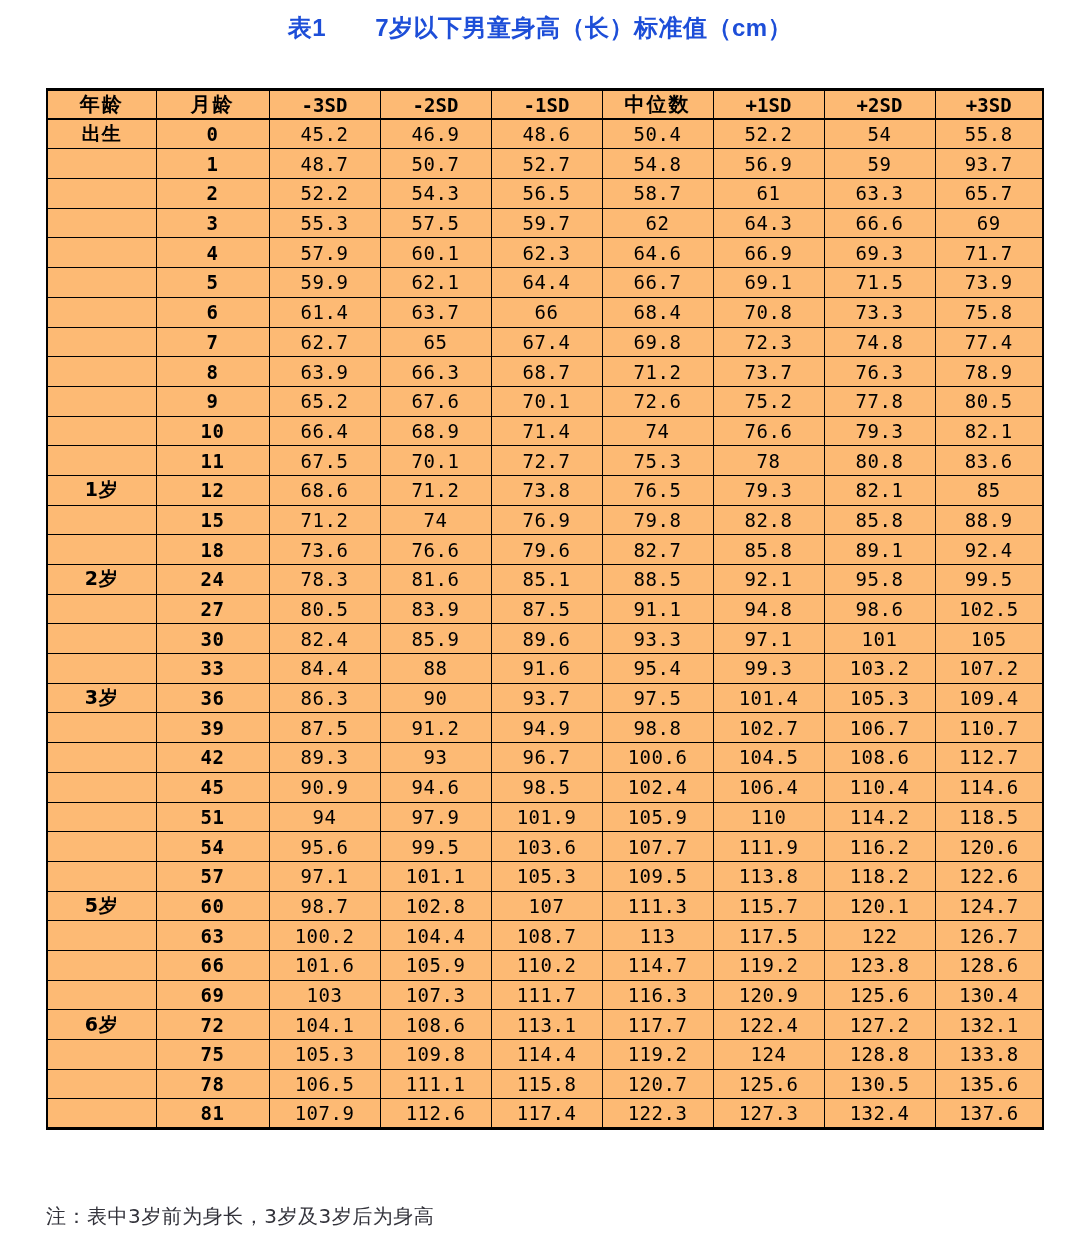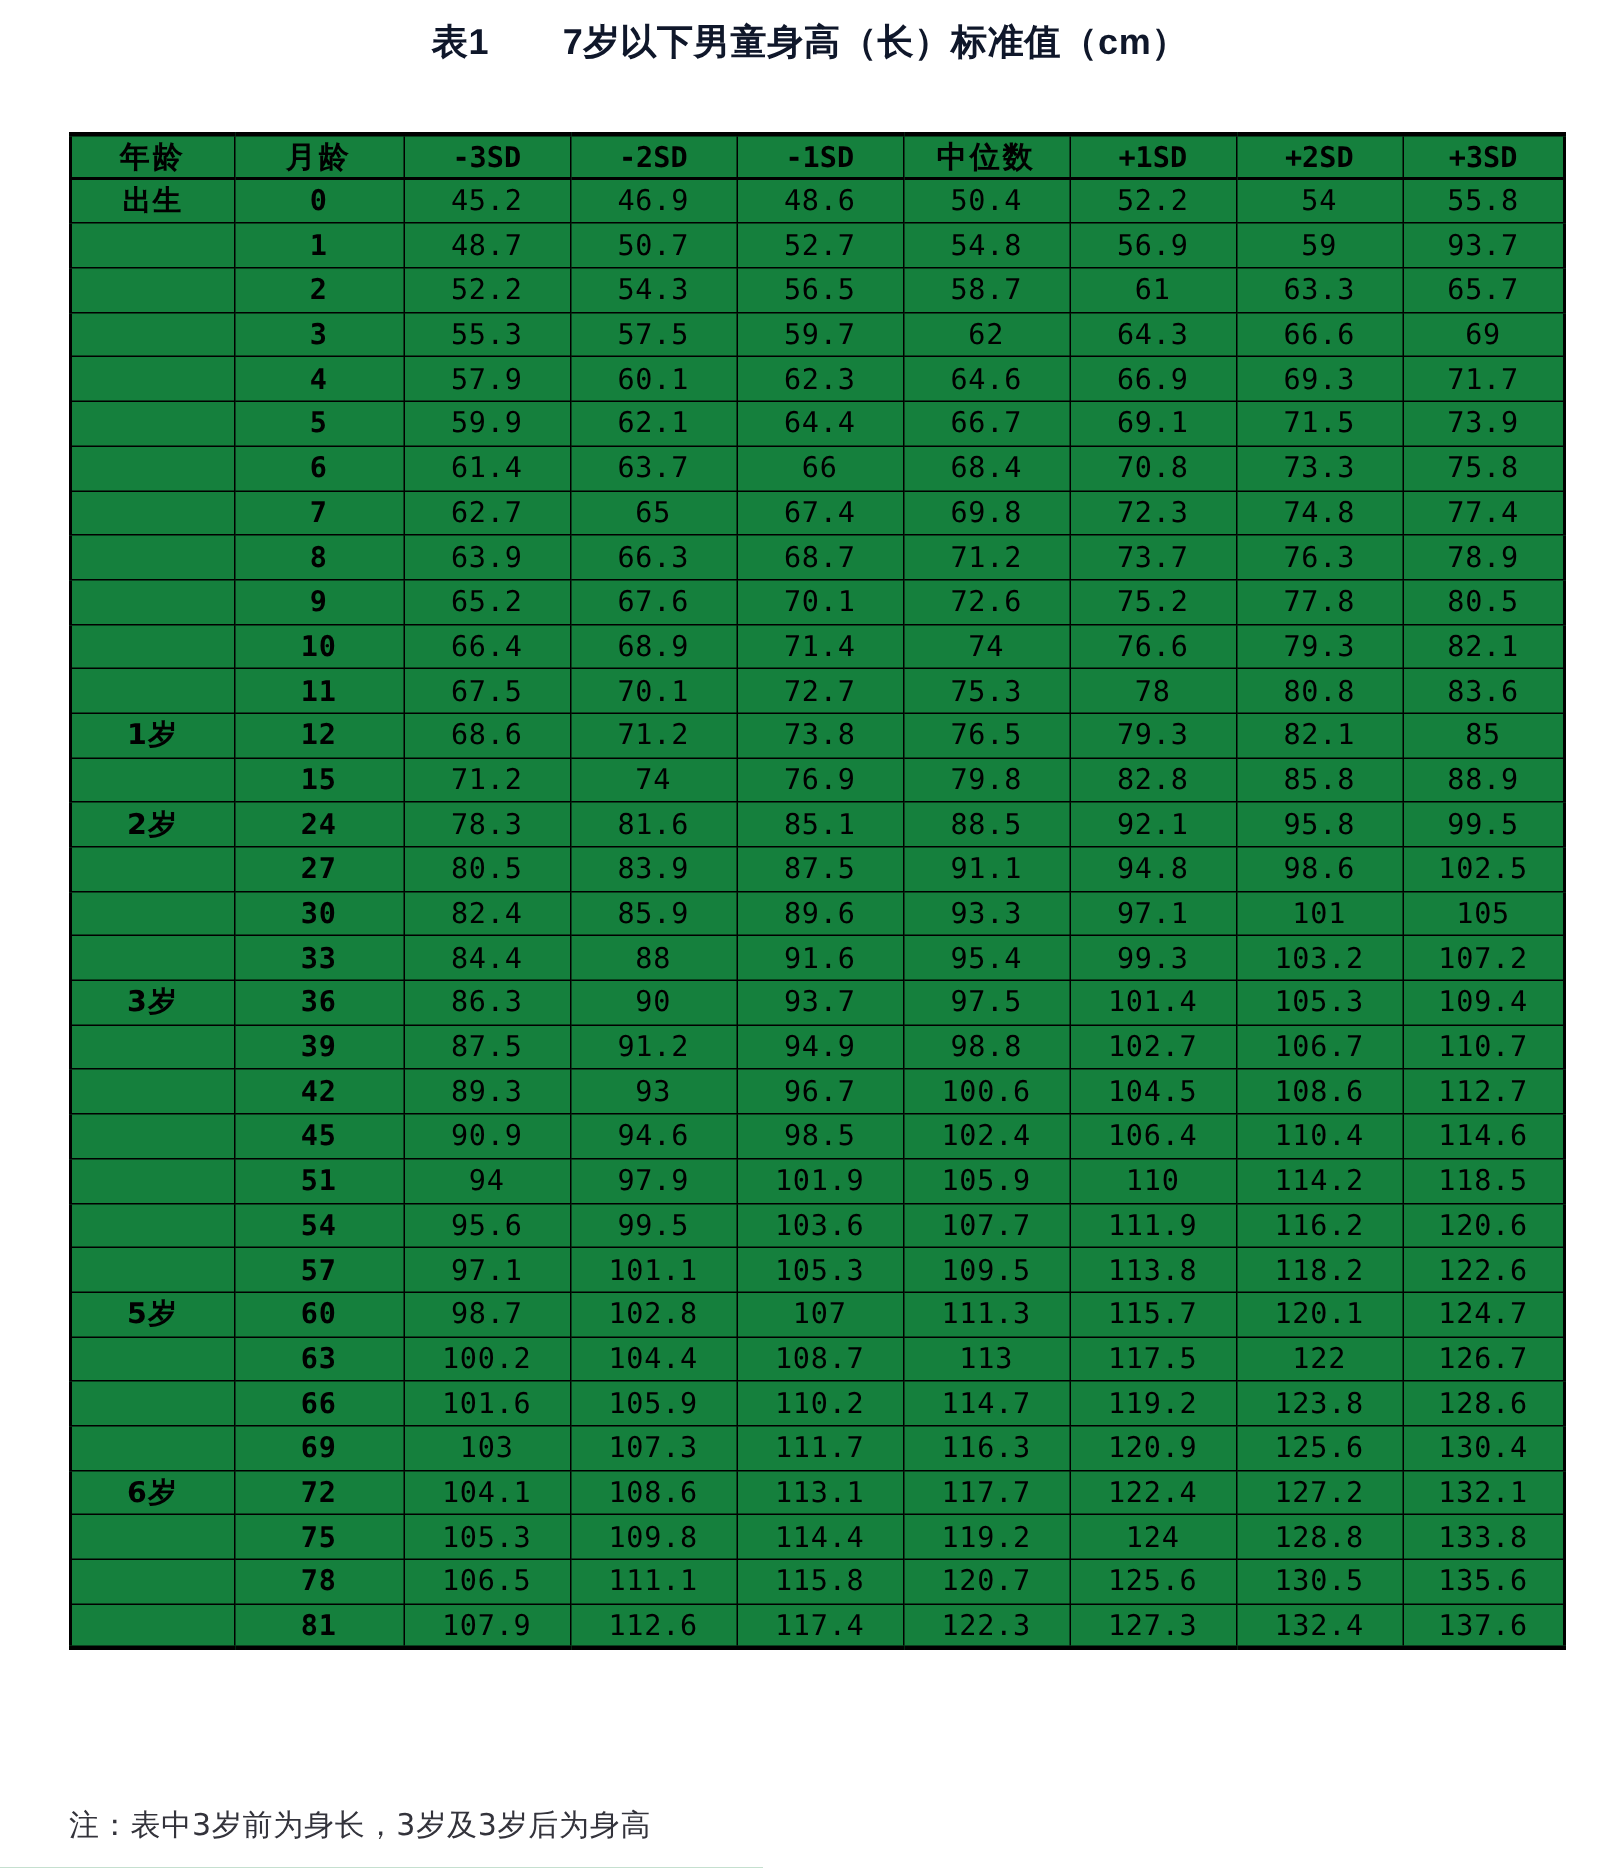--- a/index.html
+++ b/index.html
@@ -26,37 +26,37 @@
   
   .doc-title {
     position: absolute;
     top: 12px;
     left: 0;
     width: 1080px;
     text-align: center;
     font-size: 24px;
     font-weight: bold;
     letter-spacing: 0.5px;
-    color: #0f172a;
+    color: #1d4ed8;
     white-space: pre;
   }
 
   
   .table-wrap {
     position: absolute;
     left: 46px;
     top: 88px;
     width: 998px;
   }
 
   table.growth {
     border-collapse: collapse;
     table-layout: fixed;
     width: 998px;
-    background: #15803d;
+    background: #fdba74;
   }
 
   table.growth col.c-age   { width: 109px; }
   table.growth col.c-mon   { width: 113px; }
   table.growth col.c-sd    { width: 111px; }
   table.growth col.c-sdlast{ width: 108px; }
 
   table.growth th,
   table.growth td {
     border: 1px solid #000000;
@@ -309,20 +309,31 @@
             <td class="mon">15</td>
             <td class="num">71.2</td>
             <td class="num">74</td>
             <td class="num">76.9</td>
             <td class="num">79.8</td>
             <td class="num">82.8</td>
             <td class="num">85.8</td>
             <td class="num">88.9</td>
           </tr>
           <tr>
+            <td class="age"></td>
+            <td class="mon">18</td>
+            <td class="num">73.6</td>
+            <td class="num">76.6</td>
+            <td class="num">79.6</td>
+            <td class="num">82.7</td>
+            <td class="num">85.8</td>
+            <td class="num">89.1</td>
+            <td class="num">92.4</td>
+          </tr>
+          <tr>
             <td class="age">2岁</td>
             <td class="mon">24</td>
             <td class="num">78.3</td>
             <td class="num">81.6</td>
             <td class="num">85.1</td>
             <td class="num">88.5</td>
             <td class="num">92.1</td>
             <td class="num">95.8</td>
             <td class="num">99.5</td>
           </tr>

